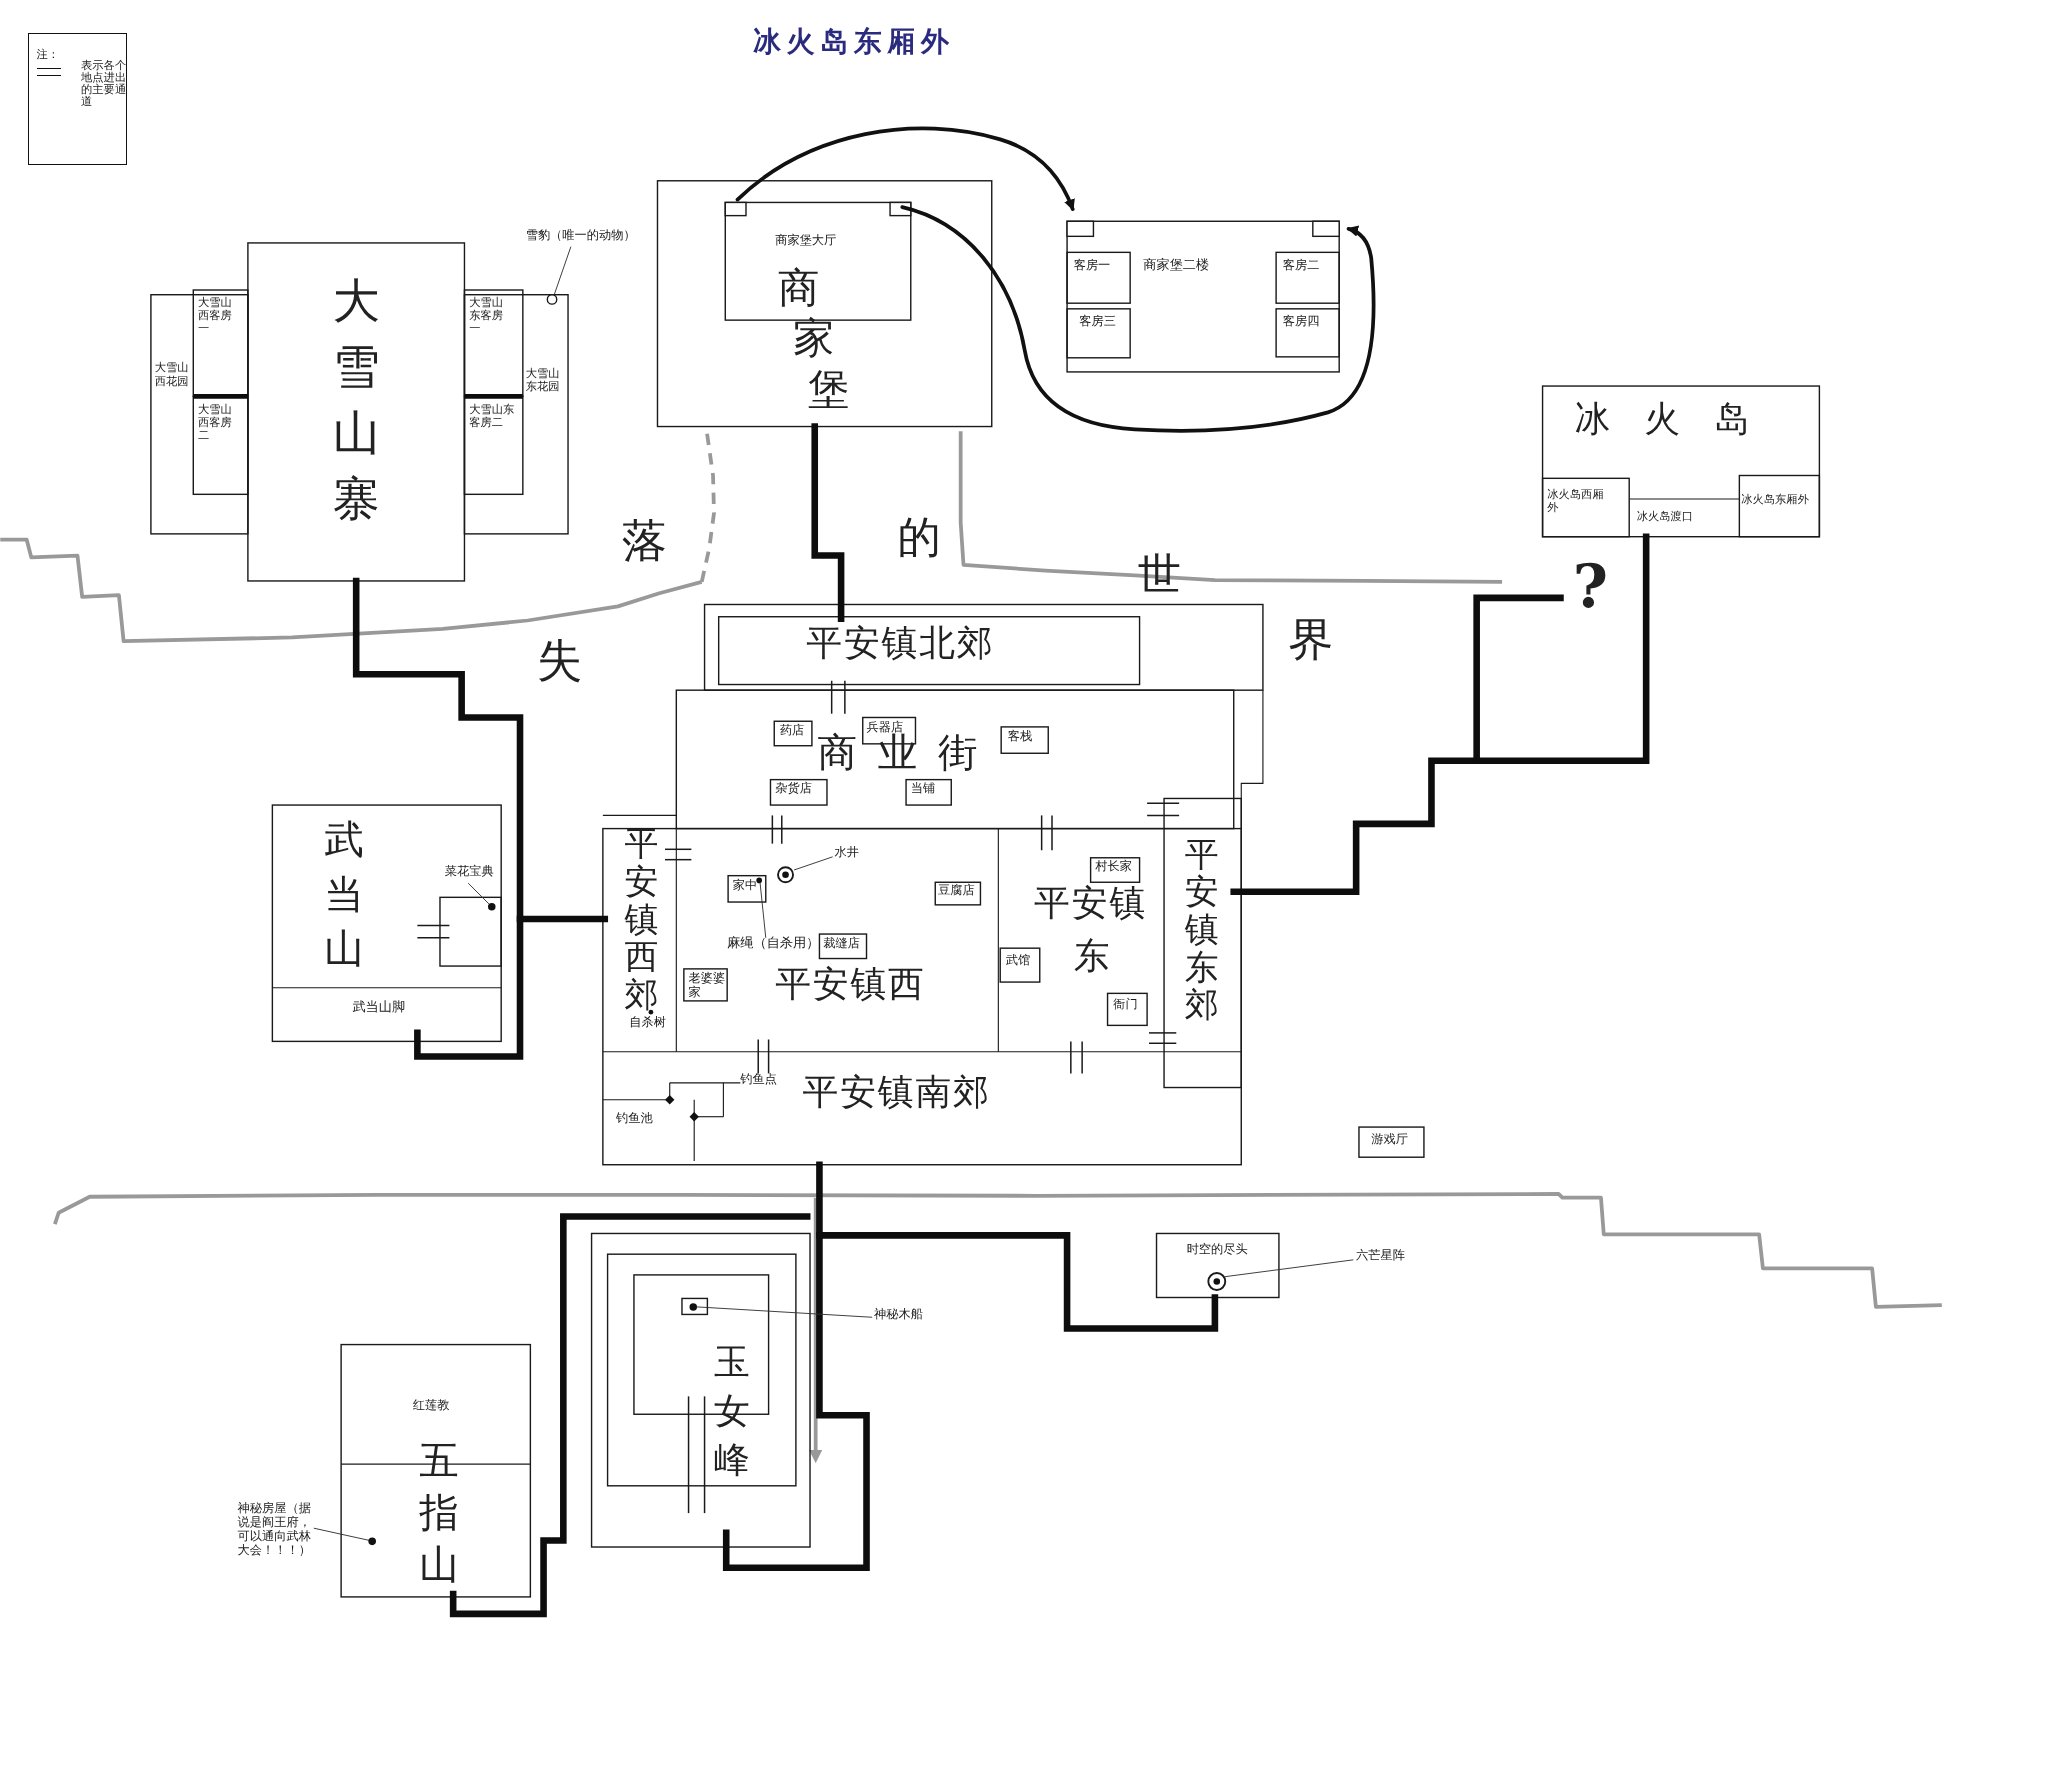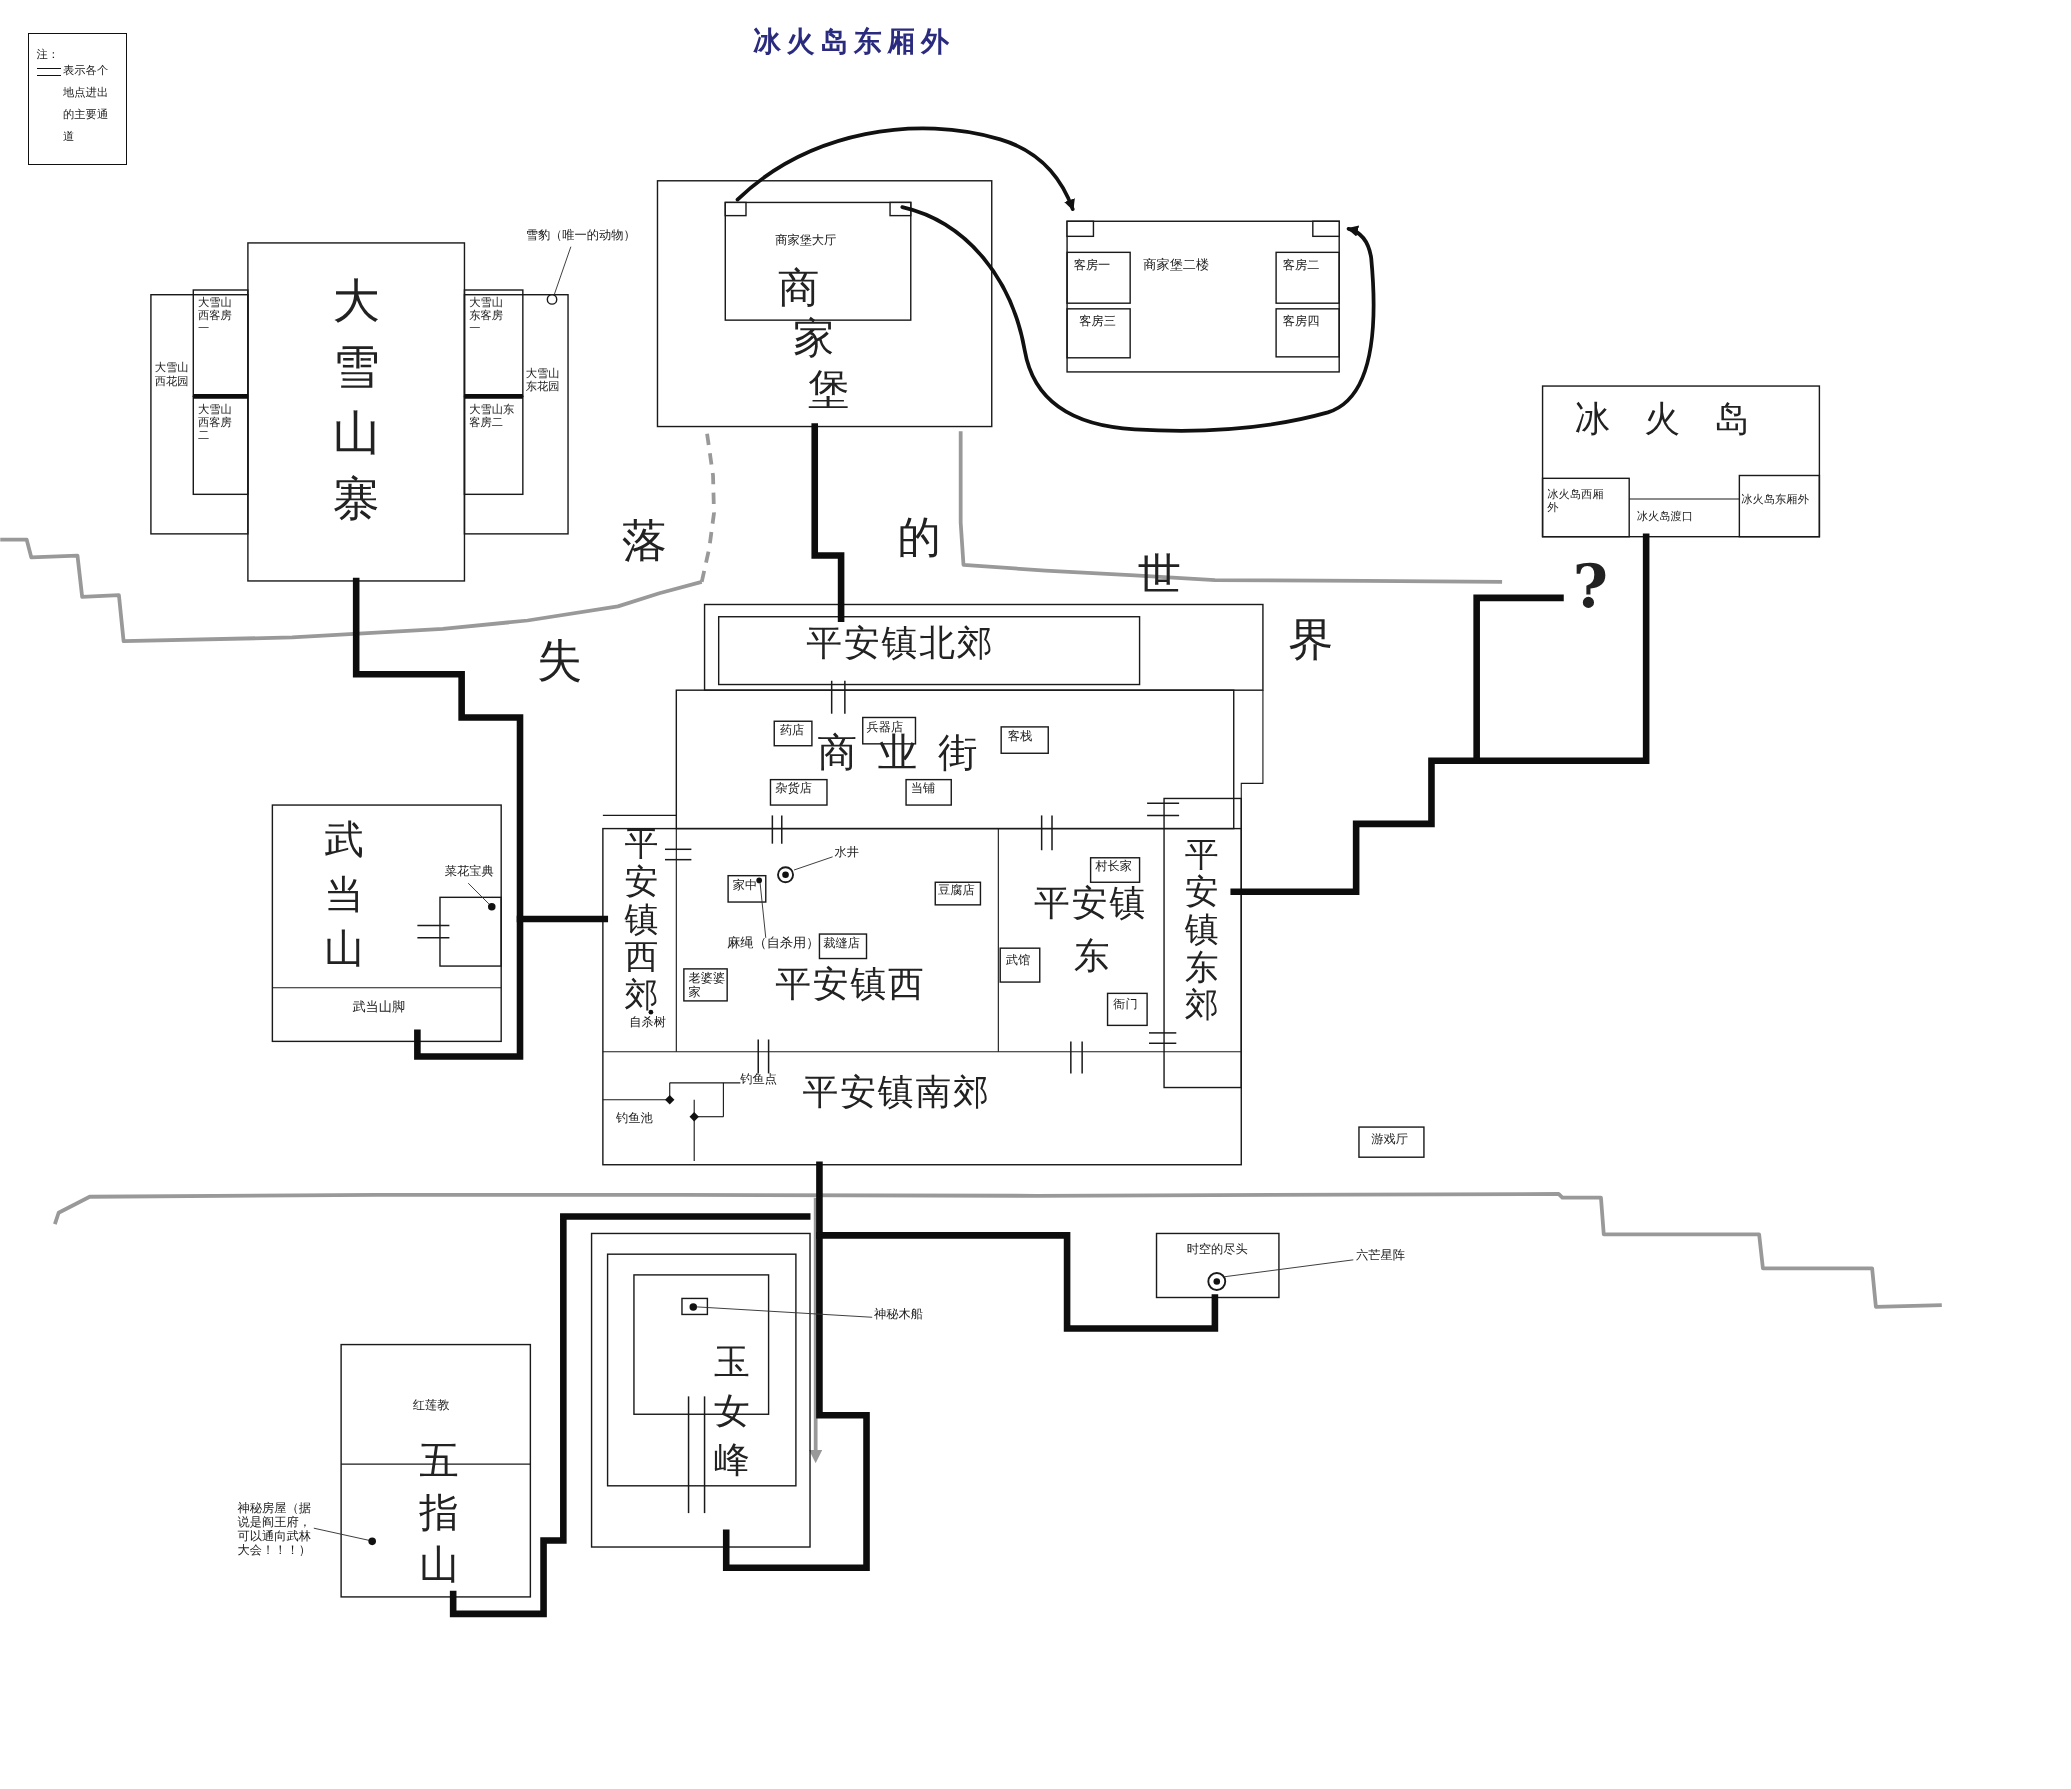--- a/index.html
+++ b/index.html
@@ -6,21 +6,21 @@
   #stage{position:relative;width:2072px;height:1789px;background:#ffffff;overflow:hidden;
          font-family:"DejaVu Sans", sans-serif;color:#1a1a1a;}
   #map-svg{position:absolute;left:0;top:0;}
   .title{position:absolute;left:753px;top:22.6px;font-size:28px;font-weight:bold;letter-spacing:5.6px;
          color:#2a2a7e;font-family:"DejaVu Serif", serif;}
   .legend{position:absolute;left:28px;top:33px;width:97px;height:130px;border:1.9px solid #111;
           font-size:11.3px;}
   .legend-note{position:absolute;left:7.5px;top:13px;}
   .legend-symbol{position:absolute;left:7.5px;top:34px;width:24.5px;}
   .legend-symbol .ll{display:block;border-top:1.9px solid #111;margin-bottom:5.6px;}
-  .legend-desc{position:absolute;left:34px;top:26px;width:55px;line-height:22px;}
+  .legend-desc{position:absolute;left:52px;top:26px;width:55px;line-height:12px;}
   
   .box{fill:none;stroke:#1a1a1a;stroke-width:1.5;}
   .doorbox{fill:#ffffff;stroke:#1a1a1a;stroke-width:1.5;}
   .thick{fill:none;stroke:#0d0d0d;stroke-width:7;stroke-linecap:square;}
   .thick5{fill:none;stroke:#0d0d0d;stroke-width:5;}
   .thin{fill:none;stroke:#1a1a1a;stroke-width:1.2;}
   .gray{fill:none;stroke:#999999;stroke-width:4;stroke-linejoin:round;}
   .leader{fill:none;stroke:#333;stroke-width:1;}
   .tick{stroke:#1a1a1a;stroke-width:1.6;}
   .arrowline{fill:none;stroke:#111;stroke-width:4;stroke-linecap:round;}

